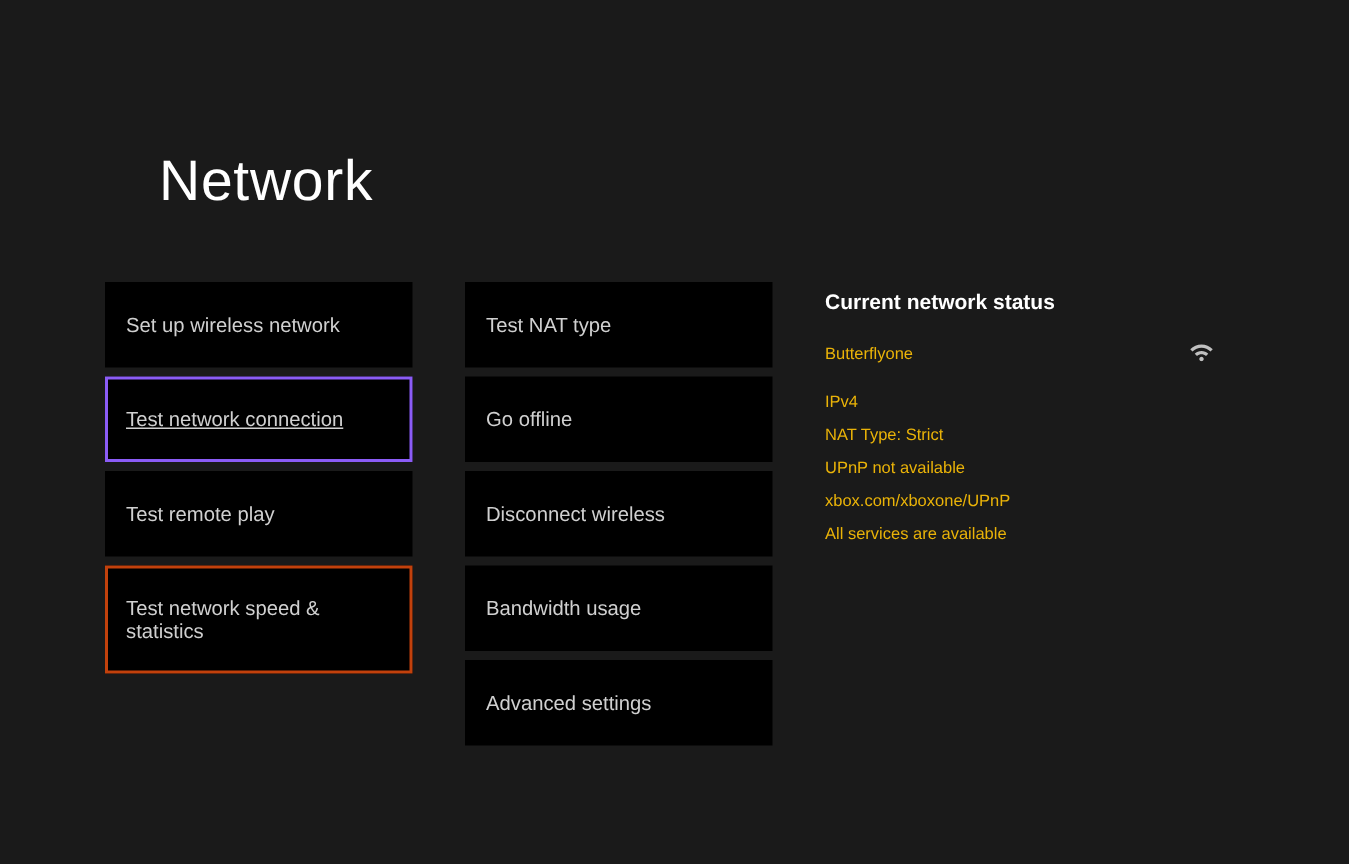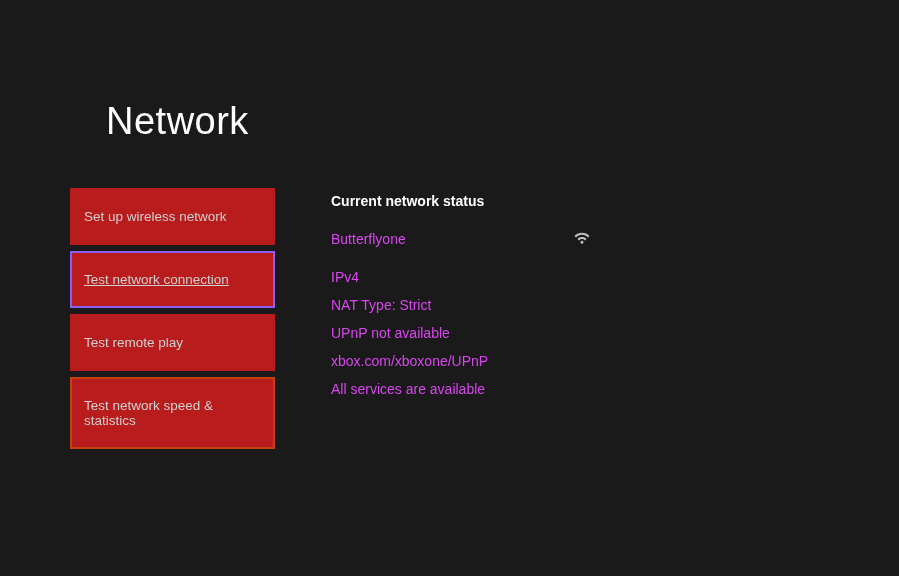--- a/index.html
+++ b/index.html
@@ -27,77 +27,83 @@
       padding: 45px 0 0 70px;
       gap: 35px;
     }
     .column {
       display: flex;
       flex-direction: column;
       gap: 6px;
       width: 205px;
     }
     .tile {
-      background-color: #b91c1c;
+      background-color: #000000;
       color: #d0d0d0;
       font-size: 13.5px;
       font-weight: 400;
       padding: 19px 12px;
       cursor: pointer;
       border: 2px solid transparent;
       text-align: left;
       width: 100%;
     }
     .tile.highlight-red {
       border: 2px solid #8b5cf6;
       text-decoration: underline;
     }
     .tile.highlight-green {
       border: 2px solid #c2410c;
     }
     .status-panel {
       width: 260px;
       padding-top: 5px;
-      margin-left: 21px;
     }
     .status-title {
       font-size: 14px;
       font-weight: 600;
       color: #ffffff;
       margin-bottom: 16px;
     }
     .status-row {
       display: flex;
       justify-content: space-between;
       align-items: center;
       margin-bottom: 10px;
     }
     .status-text {
-      font-size: 14px;
-      color: #d946ef;
+      font-size: 11px;
+      color: #eab308;
       line-height: 2.0;
     }
     .wifi-icon {
       fill: #c0c0c0;
     }
   </style>
 </head>
 <body>
 
 <h1 class="page-title">Network</h1>
 
 <div class="content">
 
   <div class="column">
     <button class="tile">Set up wireless network</button>
     <button class="tile highlight-red">Test network connection</button>
     <button class="tile">Test remote play</button>
     <button class="tile highlight-green">Test network speed &amp; statistics</button>
   </div>
 
+  <div class="column">
+    <button class="tile">Test NAT type</button>
+    <button class="tile">Go offline</button>
+    <button class="tile">Disconnect wireless</button>
+    <button class="tile">Bandwidth usage</button>
+    <button class="tile">Advanced settings</button>
+  </div>
 
   <div class="status-panel">
     <div class="status-title">Current network status</div>
     <div class="status-row">
       <span class="status-text">Butterflyone</span>
       <span>
         <svg class="wifi-icon" width="18" height="14" viewBox="0 0 24 18">
           <path d="M12 18c1.1 0 2-.9 2-2s-.9-2-2-2-2 .9-2 2 .9 2 2 2zm-6-6.5c1.6-1.6 3.7-2.5 6-2.5s4.4.9 6 2.5l-2 2c-1.1-1.1-2.5-1.7-4-1.7s-2.9.6-4 1.7l-2-2zM2 7.5C4.7 4.8 8.2 3.3 12 3.3s7.3 1.5 10 4.2l-2 2C17.8 7.3 15 6.1 12 6.1S6.2 7.3 4 9.5l-2-2z"></path>
         </svg>
       </span>

